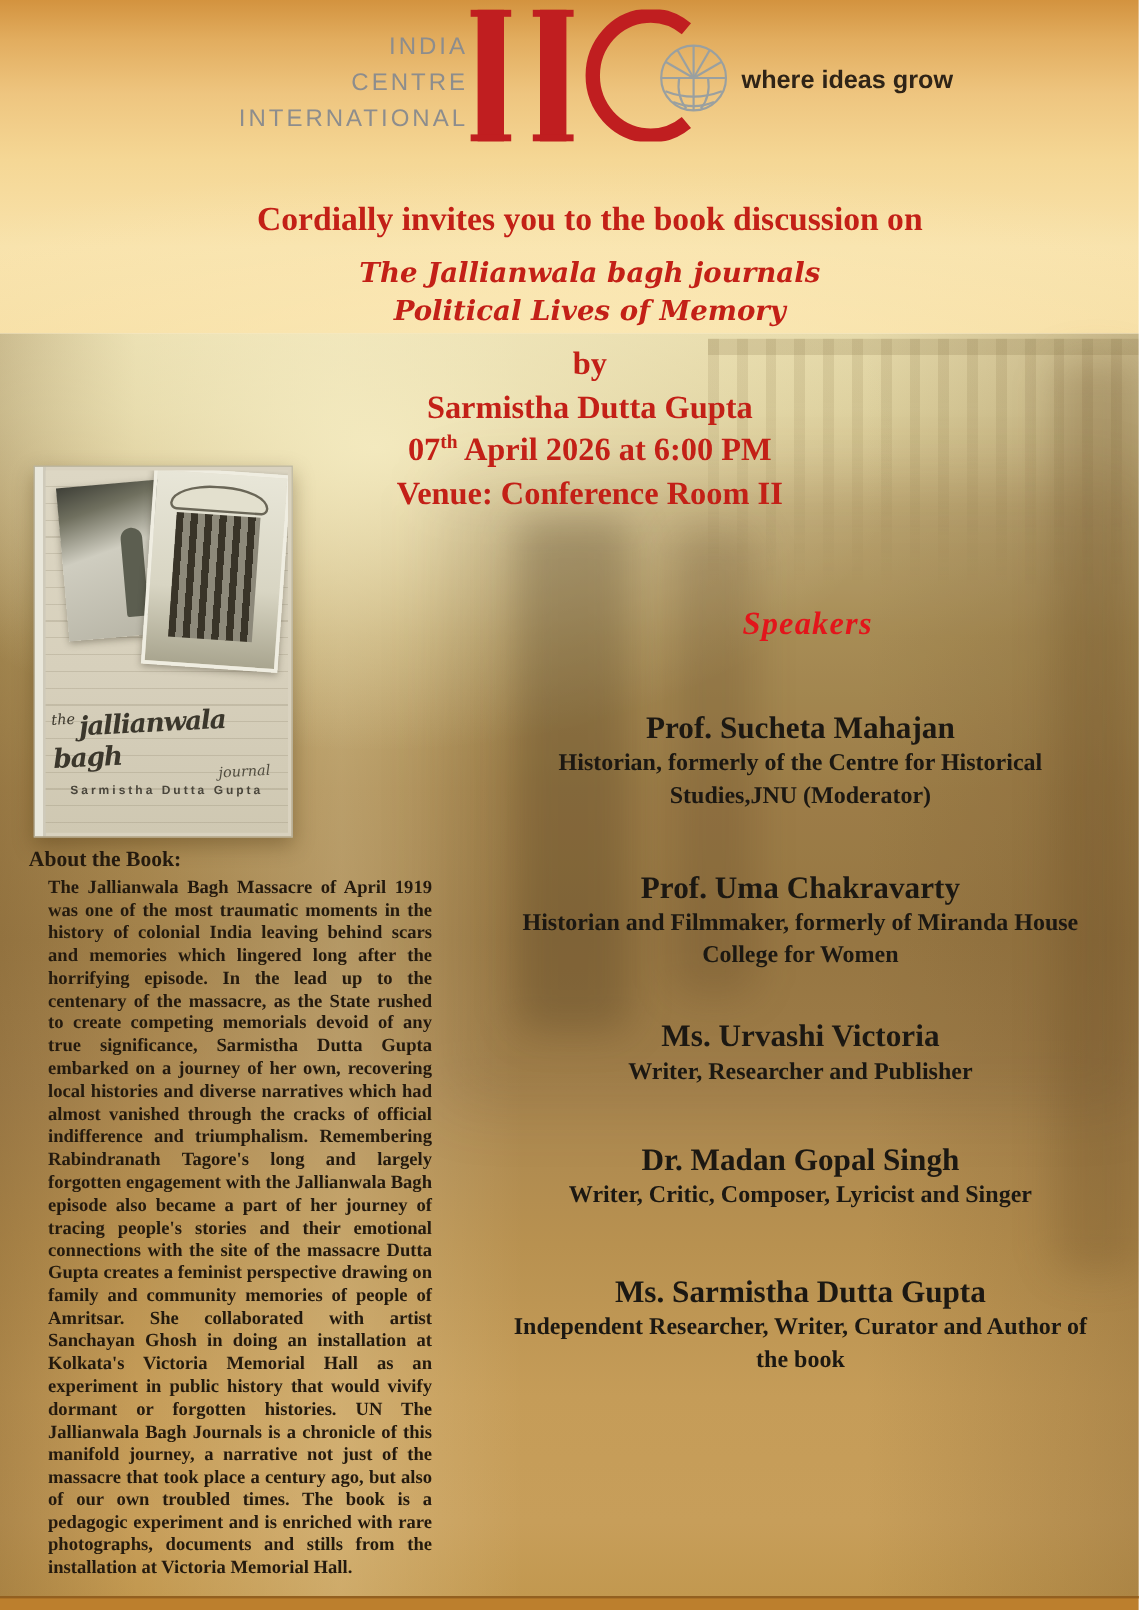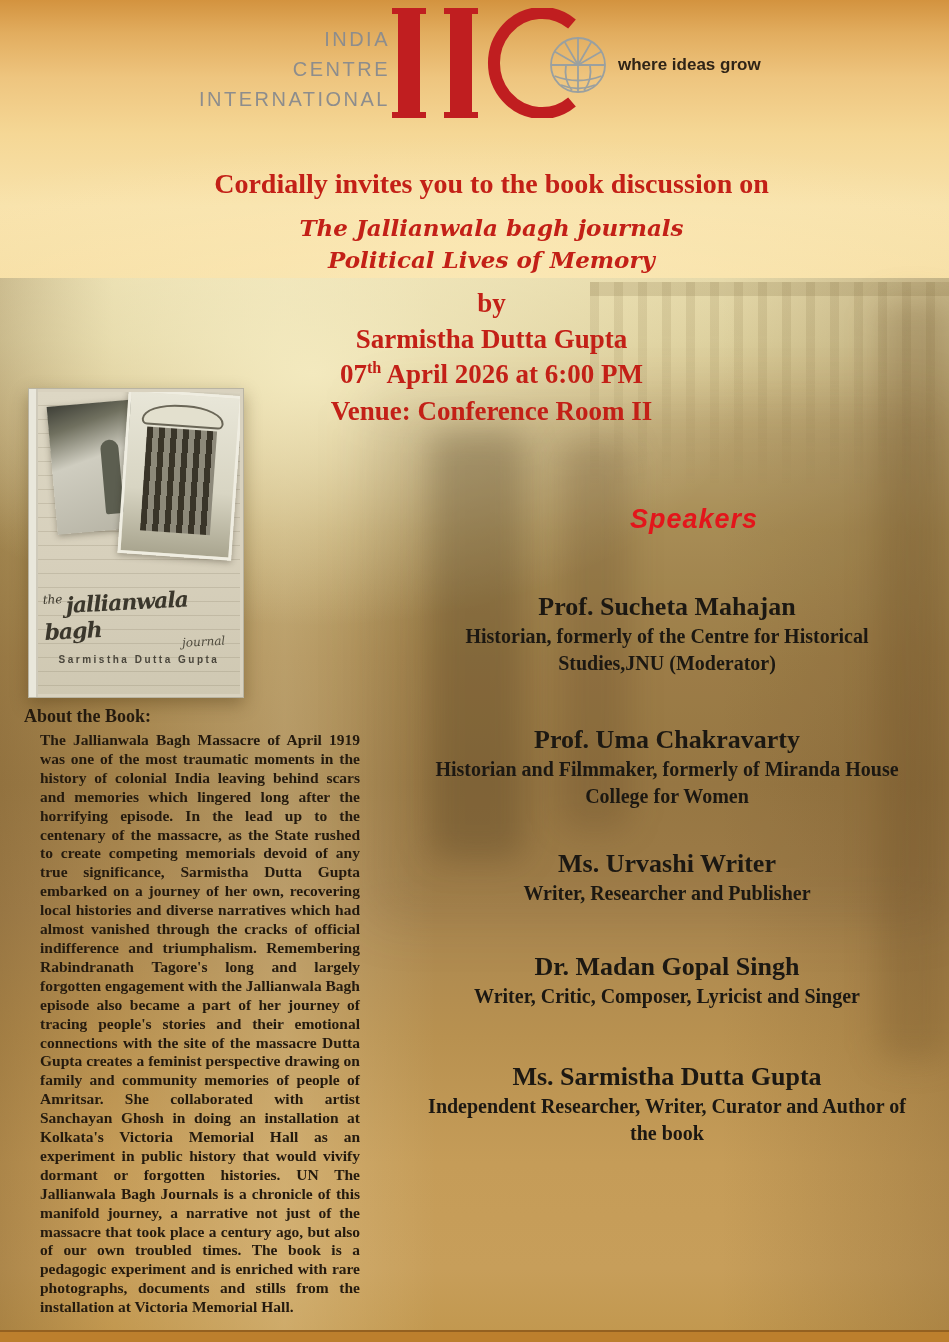--- a/index.html
+++ b/index.html
@@ -41,21 +41,21 @@
   
   .logo-words{
     position:absolute;left:150px;top:24px;width:240px;text-align:right;
     font-family:"Liberation Sans",sans-serif;font-size:20px;line-height:30px;
     letter-spacing:2.5px;color:#8d8d8d;
   }
   .monogram{position:absolute;left:392px;top:8px;}
   .globe{position:absolute;left:549px;top:36px;}
   .tagline{
     position:absolute;left:618px;top:55px;
-    font-family:"Liberation Sans",sans-serif;font-size:17px;font-weight:600;color:#2f2417;
+    font-family:"Liberation Sans",sans-serif;font-size:21px;font-weight:600;color:#2f2417;
   }
   
   .center-line{position:absolute;left:17px;width:949px;text-align:center;}
   .cordial{top:168px;font-size:28px;font-weight:bold;color:#c32017;}
   .booktitle{font-family:"DejaVu Serif",serif;font-style:italic;font-weight:bold;font-size:23px;color:#c32017;}
   .bt1{top:214px;} .bt2{top:246px;}
   .redline{font-size:27px;font-weight:bold;color:#c32017;}
   .by{top:288px;} .author{top:324px;} .dateline{top:359px;} .venue{top:396px;}
   .dateline sup{font-size:60%;}
   
@@ -102,22 +102,22 @@
     position:absolute;left:0;top:262px;width:100%;text-align:center;
     font-family:"Liberation Sans",sans-serif;font-size:10px;font-weight:bold;
     letter-spacing:2.5px;color:#4a463c;
   }
   
   .about{position:absolute;left:24px;top:706px;width:336px;color:#241a0e;}
   .about-heading{font-size:18px;font-weight:bold;margin-bottom:4px;}
   .about-body{font-size:15.5px;font-weight:bold;line-height:18.9px;text-align:justify;margin-left:16px;}
   
   .speakers-heading{
-    position:absolute;left:544px;top:504px;width:300px;text-align:center;
-    font-family:Liberation Sans, sans-serif;font-style:italic;font-weight:bold;
+    position:absolute;left:523px;top:504px;width:300px;text-align:center;
+    font-family:Liberation Serif, serif;font-style:italic;font-weight:bold;
     font-size:27px;color:#e3151b;letter-spacing:1px;
   }
   .speaker{position:absolute;left:387px;width:560px;text-align:center;color:#1c1812;}
   .sp-1{top:590px;} .sp-2{top:723px;} .sp-3{top:847px;} .sp-4{top:950px;} .sp-5{top:1060px;}
   .sp-name{font-size:26px;font-weight:bold;line-height:33px;}
   .sp-role{font-size:20px;font-weight:bold;line-height:27px;width:505px;margin:0 auto;}
 </style>
 </head>
 <body>
 
@@ -205,21 +205,21 @@
 
   <div class="speaker sp-1">
     <div class="sp-name">Prof. Sucheta Mahajan</div>
     <div class="sp-role">Historian, formerly of the Centre for Historical Studies,JNU (Moderator)</div>
   </div>
   <div class="speaker sp-2">
     <div class="sp-name">Prof. Uma Chakravarty</div>
     <div class="sp-role">Historian and Filmmaker, formerly of Miranda House College for Women</div>
   </div>
   <div class="speaker sp-3">
-    <div class="sp-name">Ms. Urvashi Writer</div>
+    <div class="sp-name">Ms. Urvashi Victoria</div>
     <div class="sp-role">Writer, Researcher and Publisher</div>
   </div>
   <div class="speaker sp-4">
     <div class="sp-name">Dr. Madan Gopal Singh</div>
     <div class="sp-role">Writer, Critic, Composer, Lyricist and Singer</div>
   </div>
   <div class="speaker sp-5">
     <div class="sp-name">Ms. Sarmistha Dutta Gupta</div>
     <div class="sp-role">Independent Researcher, Writer, Curator and Author of the book</div>
   </div>

